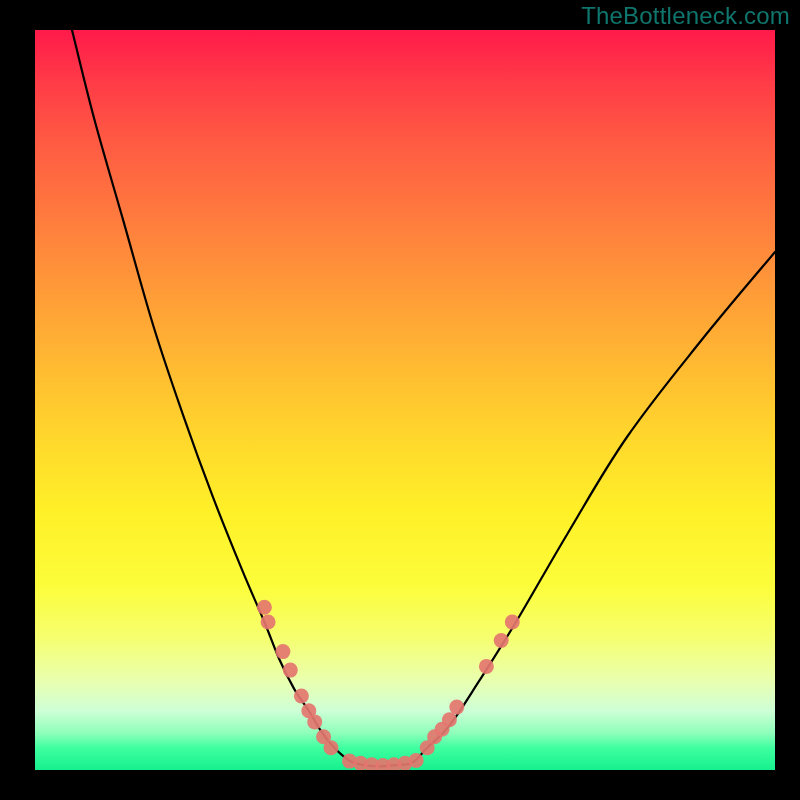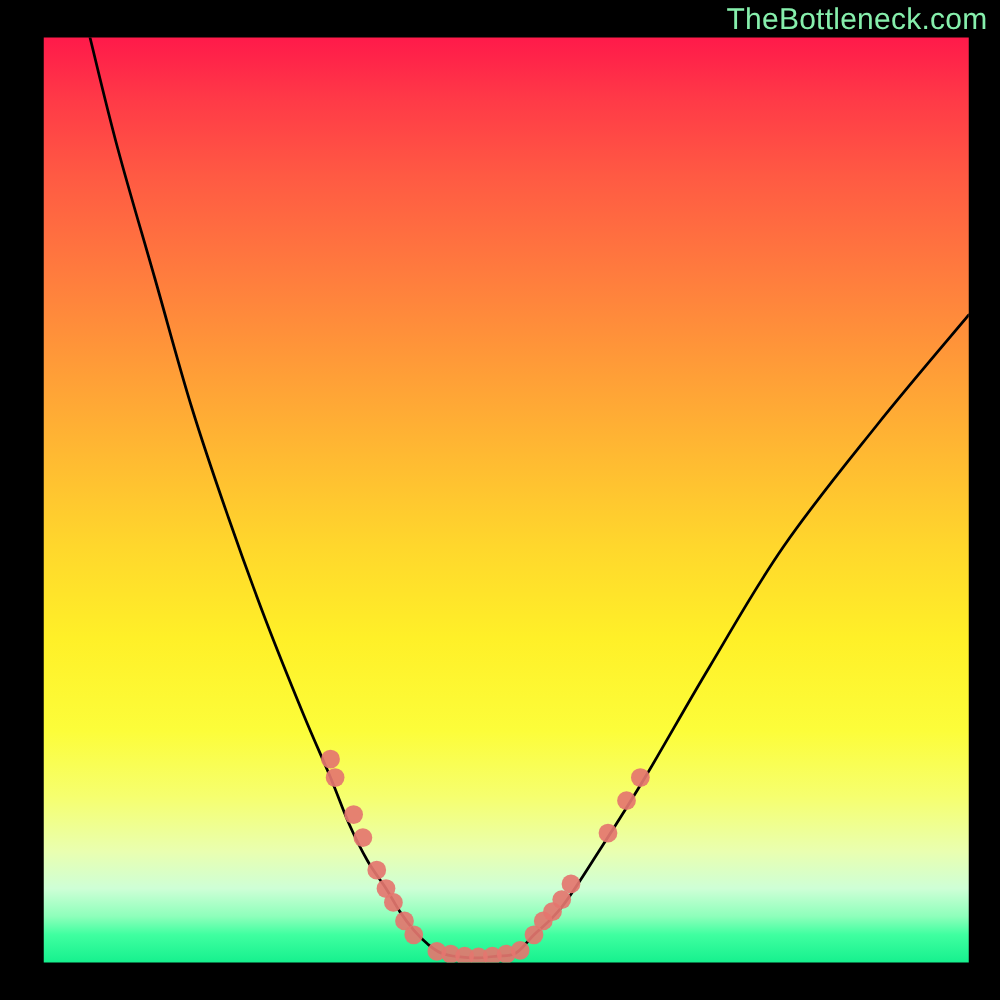--- a/index.html
+++ b/index.html
@@ -15,21 +15,21 @@
     width: 800px;
     height: 800px;
   }
   .watermark {
     position: absolute;
     top: 2px;
     right: 10px;
     font-family: Arial, Helvetica, sans-serif;
     font-size: 24px;
     font-weight: 400;
-    color: #86efac;
+    color: #0f766e;
     z-index: 10;
     letter-spacing: 0.2px;
   }
   .plot-area {
     position: absolute;
     left: 35px;
     top: 30px;
     width: 740px;
     height: 740px;
     background: linear-gradient(to bottom,

